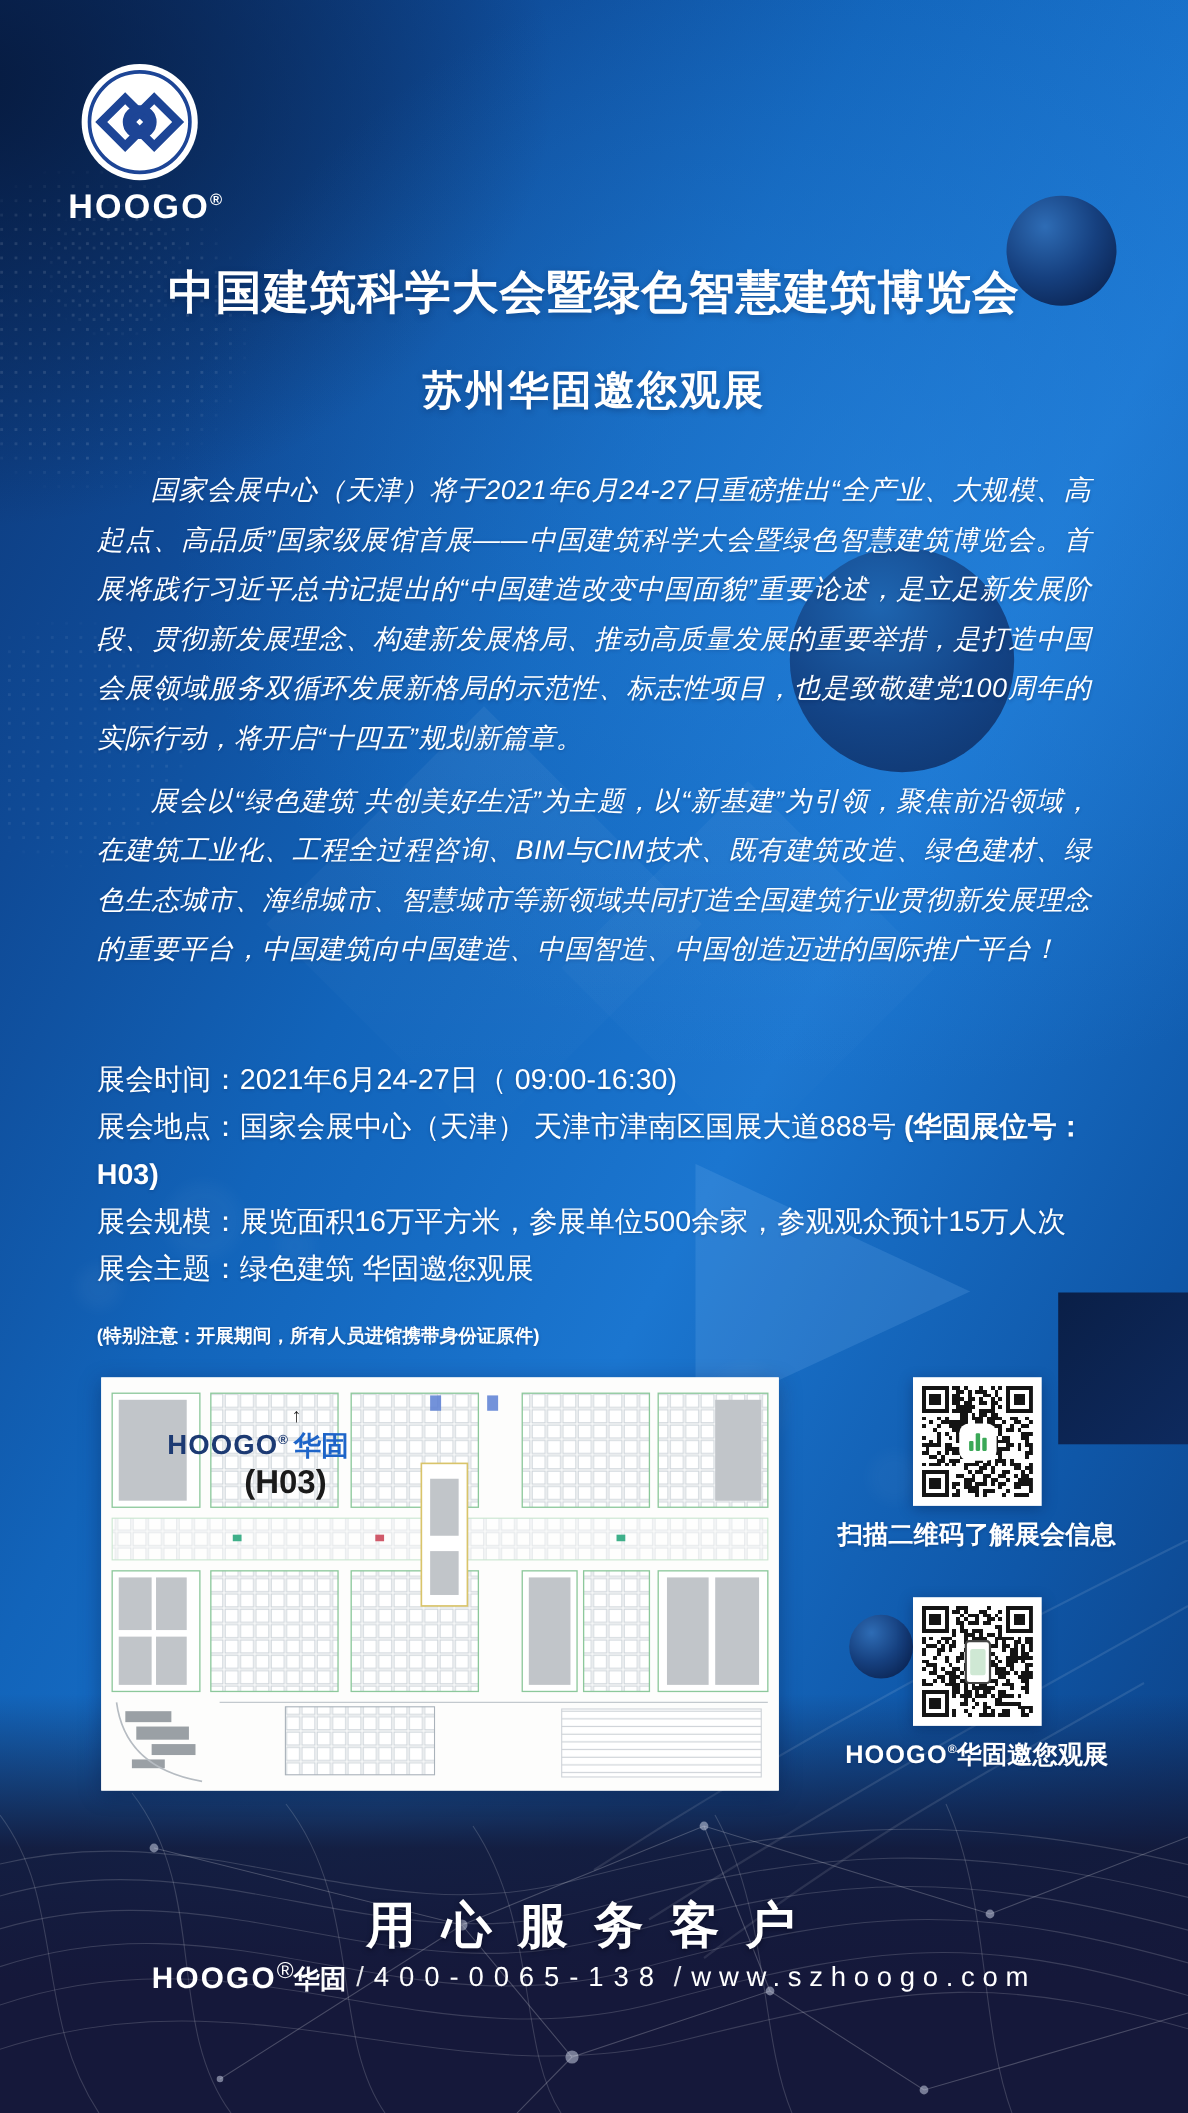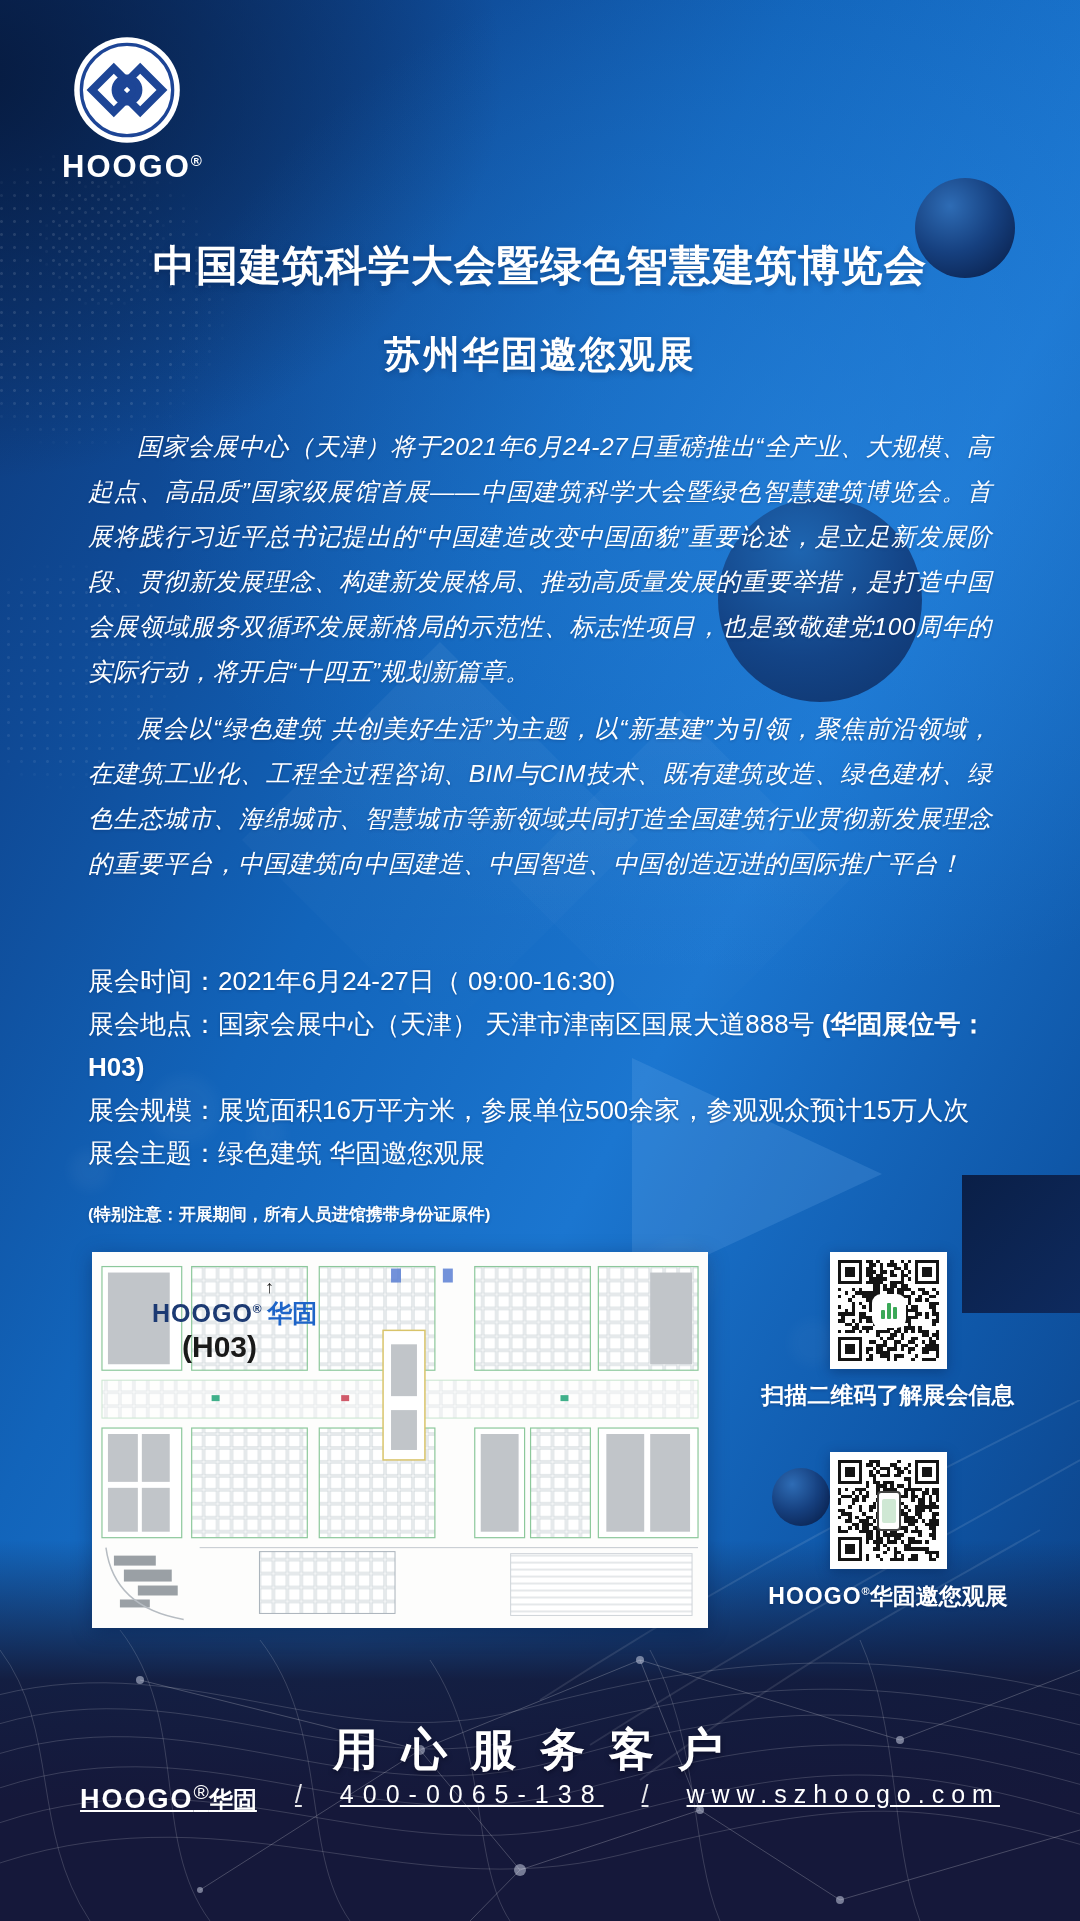--- a/index.html
+++ b/index.html
@@ -35,21 +35,21 @@
   .dia{position:absolute;transform:rotate(45deg);}
   .dia1{left:300px;top:700px;width:280px;height:280px;background:linear-gradient(135deg,rgba(255,255,255,.055),rgba(255,255,255,0));}
   .dia2{left:560px;top:760px;width:240px;height:240px;background:linear-gradient(135deg,rgba(255,255,255,.045),rgba(255,255,255,0));}
   .chev{position:absolute;left:632px;top:1058px;width:250px;height:232px;
     clip-path:polygon(0 0,100% 50%,0 100%);background:rgba(120,180,240,.20);}
   .darksq{position:absolute;left:962px;top:1175px;width:118px;height:138px;
     background:linear-gradient(135deg,#0a1f47,#0e2a5e);}
   .bokeh{position:absolute;border-radius:50%;background:rgba(255,255,255,.5);filter:blur(6px);}
   svg.mesh{position:absolute;left:0;top:1400px;}
   
-  .logo-wrap{position:absolute;left:62px;top:35px;width:170px;z-index:5;}
+  .logo-wrap{position:absolute;left:62px;top:56px;width:170px;z-index:5;}
   .logo-circle{width:110px;height:110px;margin-left:10px;display:block;}
   .logo-text{margin-top:4px;font-size:31px;font-weight:bold;letter-spacing:2px;color:#fff;}
   .logo-text sup{font-size:15px;}
   
   .title{position:absolute;left:0;top:238px;width:100%;text-align:center;z-index:5;
     font-size:42px;font-weight:bold;letter-spacing:1px;text-shadow:0 2px 6px rgba(0,25,70,.35);}
   .subtitle{position:absolute;left:0;top:330px;width:100%;text-align:center;z-index:5;
     font-size:37px;font-weight:bold;letter-spacing:2px;text-shadow:0 2px 6px rgba(0,25,70,.35);}
   
   .body-text{position:absolute;left:88px;top:424px;width:904px;z-index:5;
@@ -63,21 +63,21 @@
   .notice{margin-top:18px;font-weight:bold;font-size:17px;}
   
   .floorplan{position:absolute;left:92px;top:1252px;width:616px;height:376px;z-index:5;
     background:#fdfdfc;box-shadow:0 4px 18px rgba(0,20,60,.35);}
   .floorplan svg{display:block;width:100%;height:100%;}
   .fp-label{position:absolute;left:60px;top:28px;color:#1c3a73;line-height:30px;}
   .fp-arrow{display:block;text-align:center;color:#222;font-size:18px;line-height:14px;margin-left:70px;}
   .fp-brand{font-size:25px;font-weight:bold;letter-spacing:1px;}
   .fp-brand sup{font-size:12px;}
   .fp-cn{font-size:25px;font-weight:bold;color:#1d64c8;}
-  .fp-booth{display:block;font-size:30px;font-weight:bold;color:#1a1a1a;margin-left:30px;}
+  .fp-booth{display:block;font-size:30px;font-weight:bold;color:#1a1a1a;margin-left:30px;padding-left:40px;}
   
   .qr-panel{position:absolute;width:117px;height:117px;background:#fff;padding:8px;z-index:6;
     box-shadow:0 3px 12px rgba(0,20,60,.35);}
   .qr1{left:830px;top:1252px;}
   .qr2{left:830px;top:1452px;}
   .qr-box{width:100%;height:100%;position:relative;}
   .qr-logo{position:absolute;left:50%;top:50%;transform:translate(-50%,-50%);
     width:30px;height:30px;background:#fff;border-radius:7px;box-shadow:0 0 0 2px #fff;
     display:flex;align-items:center;justify-content:center;}
   .qr-logo .bars{display:flex;gap:2px;align-items:flex-end;height:16px;}
@@ -93,21 +93,21 @@
     font-weight:bold;font-size:23px;text-shadow:0 1px 3px rgba(0,30,80,.35);}
   .cap1{top:1380px;}
   .cap2{top:1574px;line-height:34px;}
   .cap2 .latin{letter-spacing:1px;}
   .cap2 sup{font-size:11px;}
   
   .slogan{position:absolute;left:0;top:1720px;width:100%;z-index:5;
     display:flex;justify-content:center;gap:102px;
     font-size:45px;font-weight:bold;letter-spacing:24px;text-shadow:0 2px 5px rgba(0,0,20,.5);}
   .contact{position:absolute;left:0;top:1780px;width:100%;z-index:5;
-    display:flex;justify-content:center;align-items:flex-start;gap:32px;font-size:25px;text-decoration:underline;}
+    display:flex;justify-content:center;align-items:center;gap:3px;font-size:25px;}
   .contact .brand{font-weight:bold;font-size:27px;letter-spacing:2px;}
   .contact .cn{font-weight:bold;font-size:24px;}
   .contact .sep{opacity:.9;padding:0 6px;}
   .contact .phone{letter-spacing:9px;}
   .contact .site{letter-spacing:7px;}
 </style>
 </head>
 <body>
 
 <div class="canvas">

